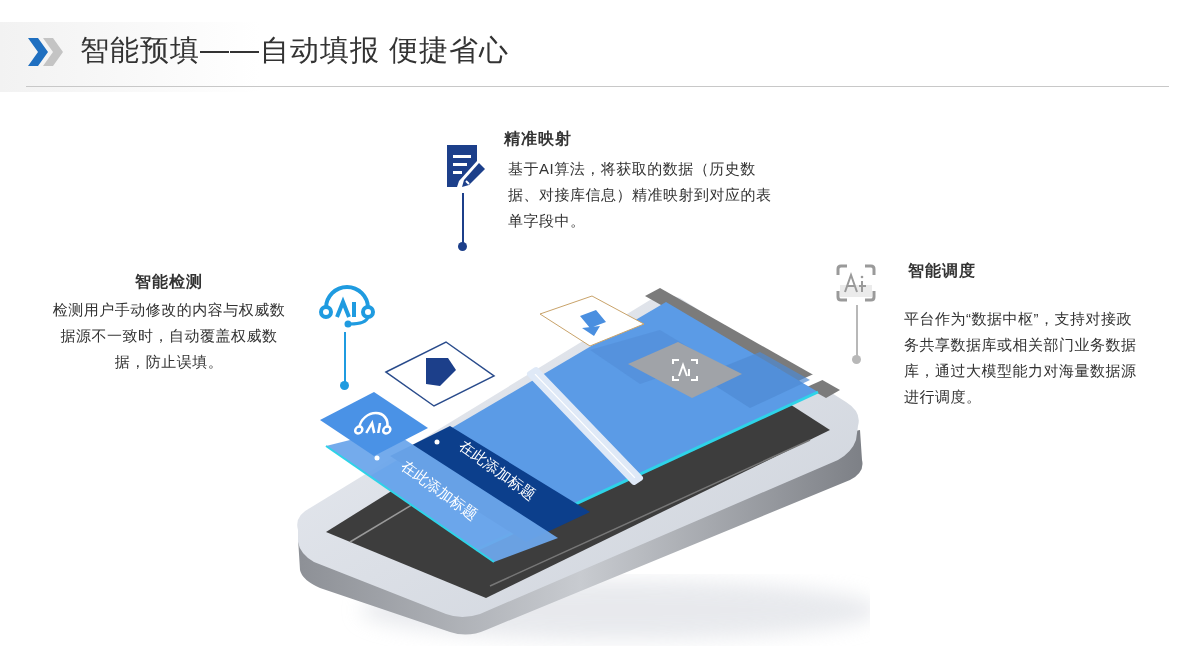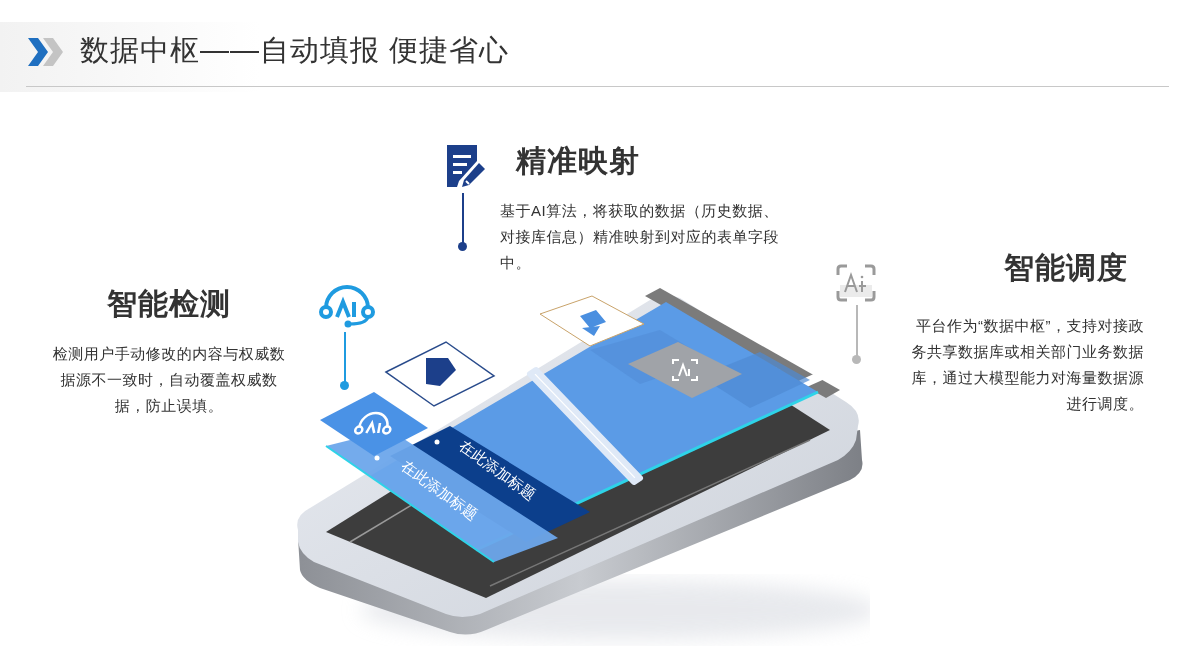--- a/index.html
+++ b/index.html
@@ -13,46 +13,46 @@
     position:absolute; left:0; top:22px; width:260px; height:70px;
     background:linear-gradient(90deg,#f2f2f2 0%,#ffffff 100%);
   }
   .chev { position:absolute; left:26px; top:36px; width:40px; height:32px; }
   .title {
     position:absolute; left:80px; top:31px;
     font-size:29px; color:#333333; letter-spacing:1px; white-space:nowrap;
   }
   .rule { position:absolute; left:26px; top:86px; width:1143px; height:1px; background:#c8c8c8; }
 
-  .feature h3 { margin:16px; font-size:30px; font-weight:bold; color:#333; letter-spacing:1px; }
+  .feature h3 { margin:4px; font-size:16px; font-weight:bold; color:#333; letter-spacing:1px; }
   .feature p { margin:0; font-size:15px; line-height:26px; color:#333; letter-spacing:0.5px; }
 
   .f-map { position:absolute; left:500px; top:125px; width:280px; }
-  .f-map p { margin-top:6px; }
+  .f-map p { margin-top:6px;margin-left:8px; }
   .f-detect { position:absolute; left:50px; top:268px; width:238px; text-align:center; }
   .f-detect p { margin-top:2px; }
-  .f-sched { position:absolute; left:904px; top:232px; width:240px;text-align:right; }
+  .f-sched { position:absolute; left:904px; top:257px; width:240px; }
   .f-sched p { margin-top:24px; }
 
   .icon-abs { position:absolute; }
   .connector { position:absolute; width:2px; }
   .dot { position:absolute; width:9px; height:9px; border-radius:50%; }
 
   .illus { position:absolute; left:290px; top:280px; width:580px; height:370px; }
 </style>
 </head>
 <body>
 
 <div class="header">
   <div class="shade"></div>
   <svg class="chev" viewBox="0 0 40 32">
     <polygon points="2,2 12,2 22,16 12,30 2,30 12,16" fill="#1f6fc0"></polygon>
     <polygon points="17,2 27,2 37,16 27,30 17,30 27,16" fill="#c4c4c4"></polygon>
   </svg>
-  <div class="title">数据中枢——自动填报 便捷省心</div>
+  <div class="title">智能预填——自动填报 便捷省心</div>
   <div class="rule"></div>
 </div>
 
 <svg class="icon-abs" style="left:445px;top:143px;width:42px;height:46px;" viewBox="0 0 42 46">
   <path d="M2 2 H32 V18 L14 38 L12 44 H2 Z" fill="#1c3f8a"></path>
   <rect x="8" y="12" width="18" height="3" fill="#fff"></rect>
   <rect x="8" y="20" width="14" height="3" fill="#fff"></rect>
   <rect x="8" y="28" width="9" height="3" fill="#fff"></rect>
   <path d="M34 20 L40 26 L24 42 L17 44 L19 37 Z" fill="#1c3f8a"></path>
   <path d="M21 38 L24 41" stroke="#fff" stroke-width="2"></path>

